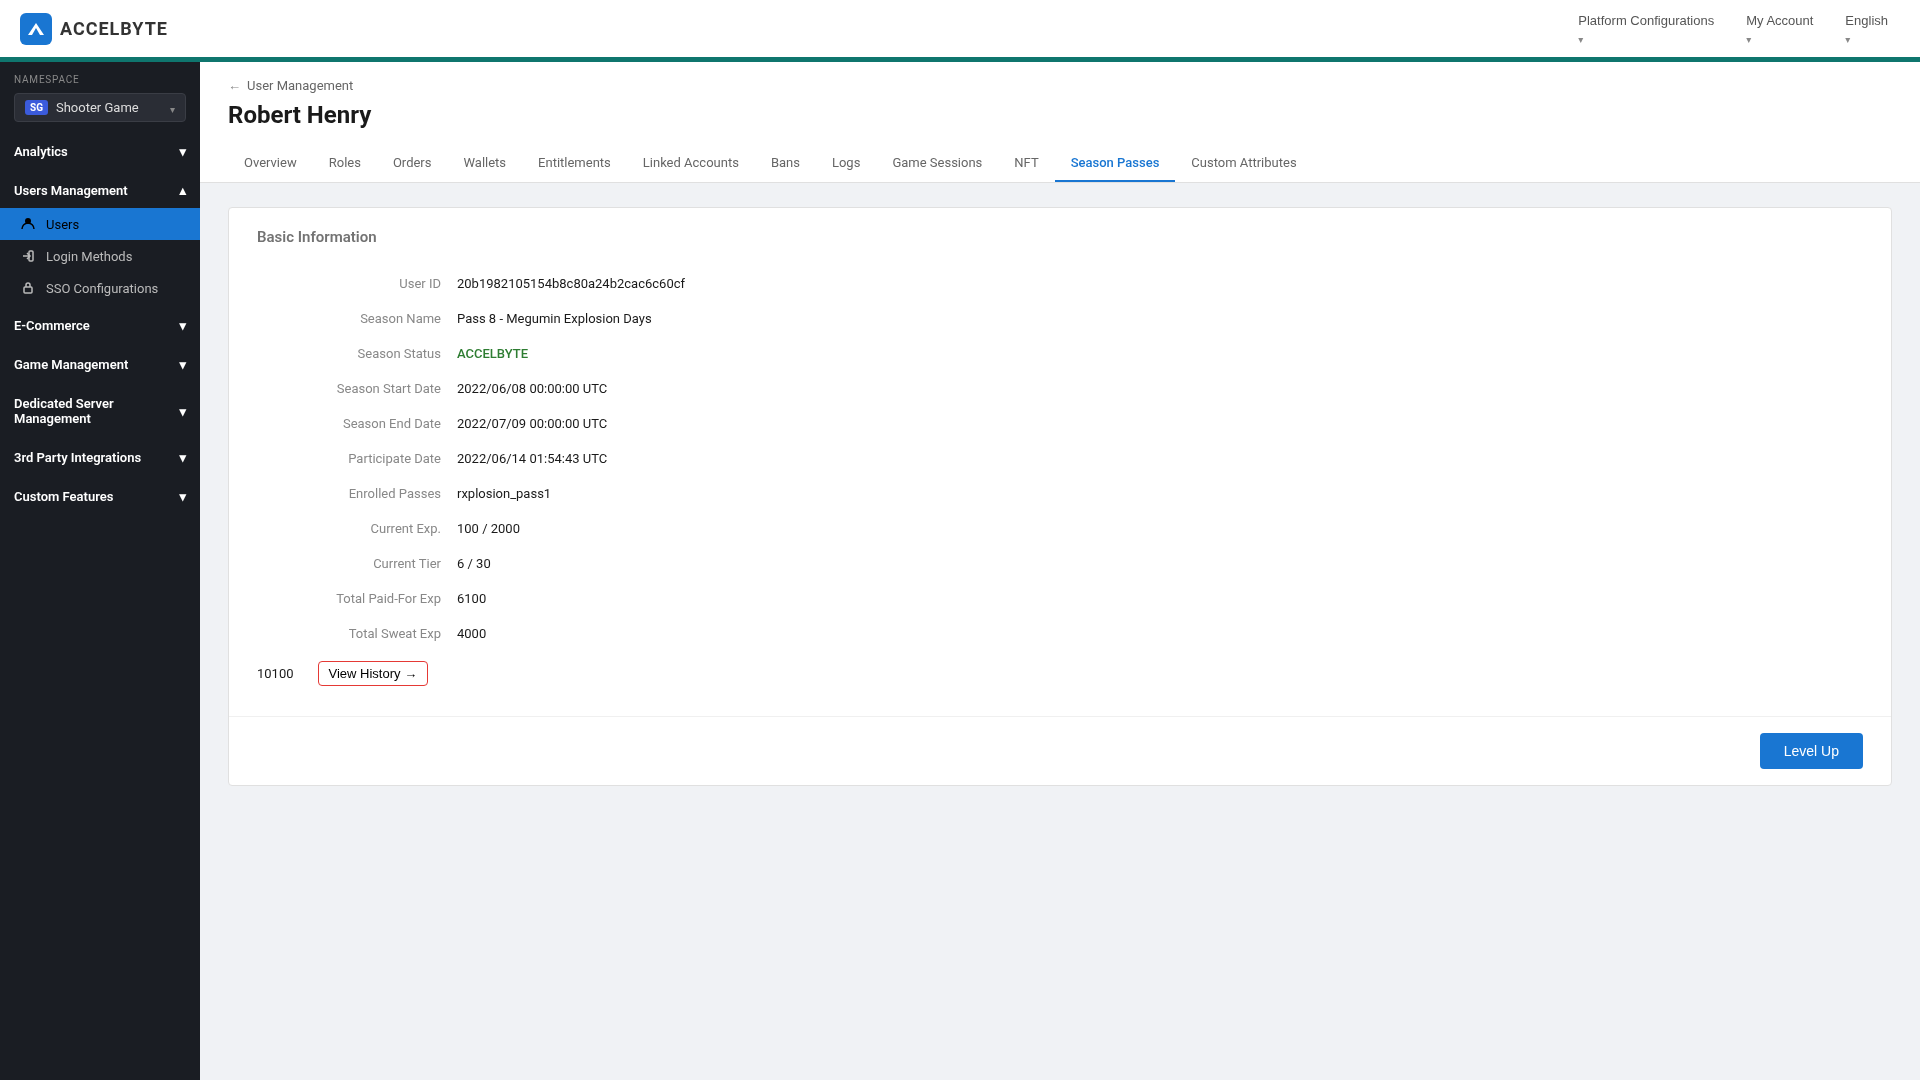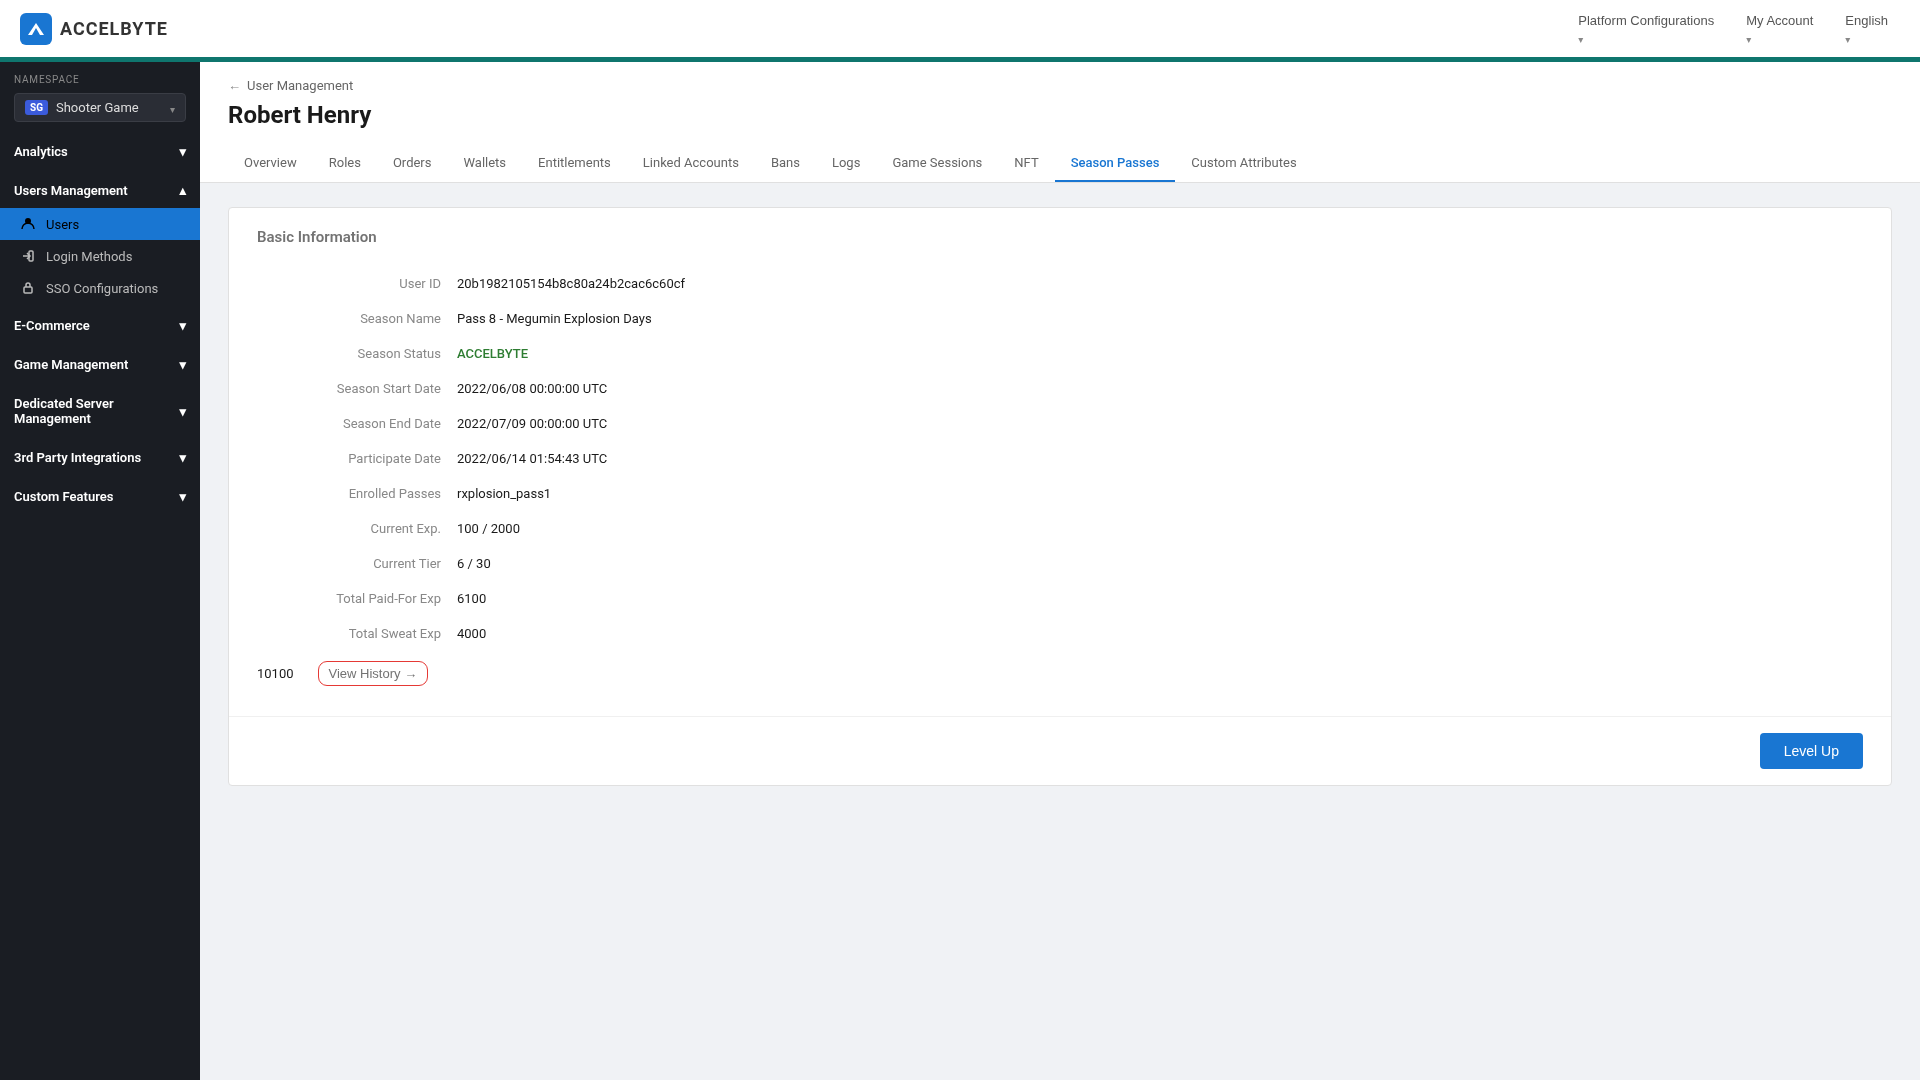--- a/index.html
+++ b/index.html
@@ -231,22 +231,22 @@
       font-weight: 500;
     }
 
     
     .view-history-btn {
       display: inline-flex;
       align-items: center;
       gap: 6px;
       padding: 4px 10px;
       border: 1px solid #e53935;
-      color: #737373;
-      border-radius: 9px;
+      color: #000000;
+      border-radius: 4px;
       background: transparent;
       cursor: pointer;
       font-size: 13px;
       margin-left: 12px;
     }
 
     
     .card-footer {
       padding: 16px 28px;
       border-top: 1px solid #f0f0f0;

